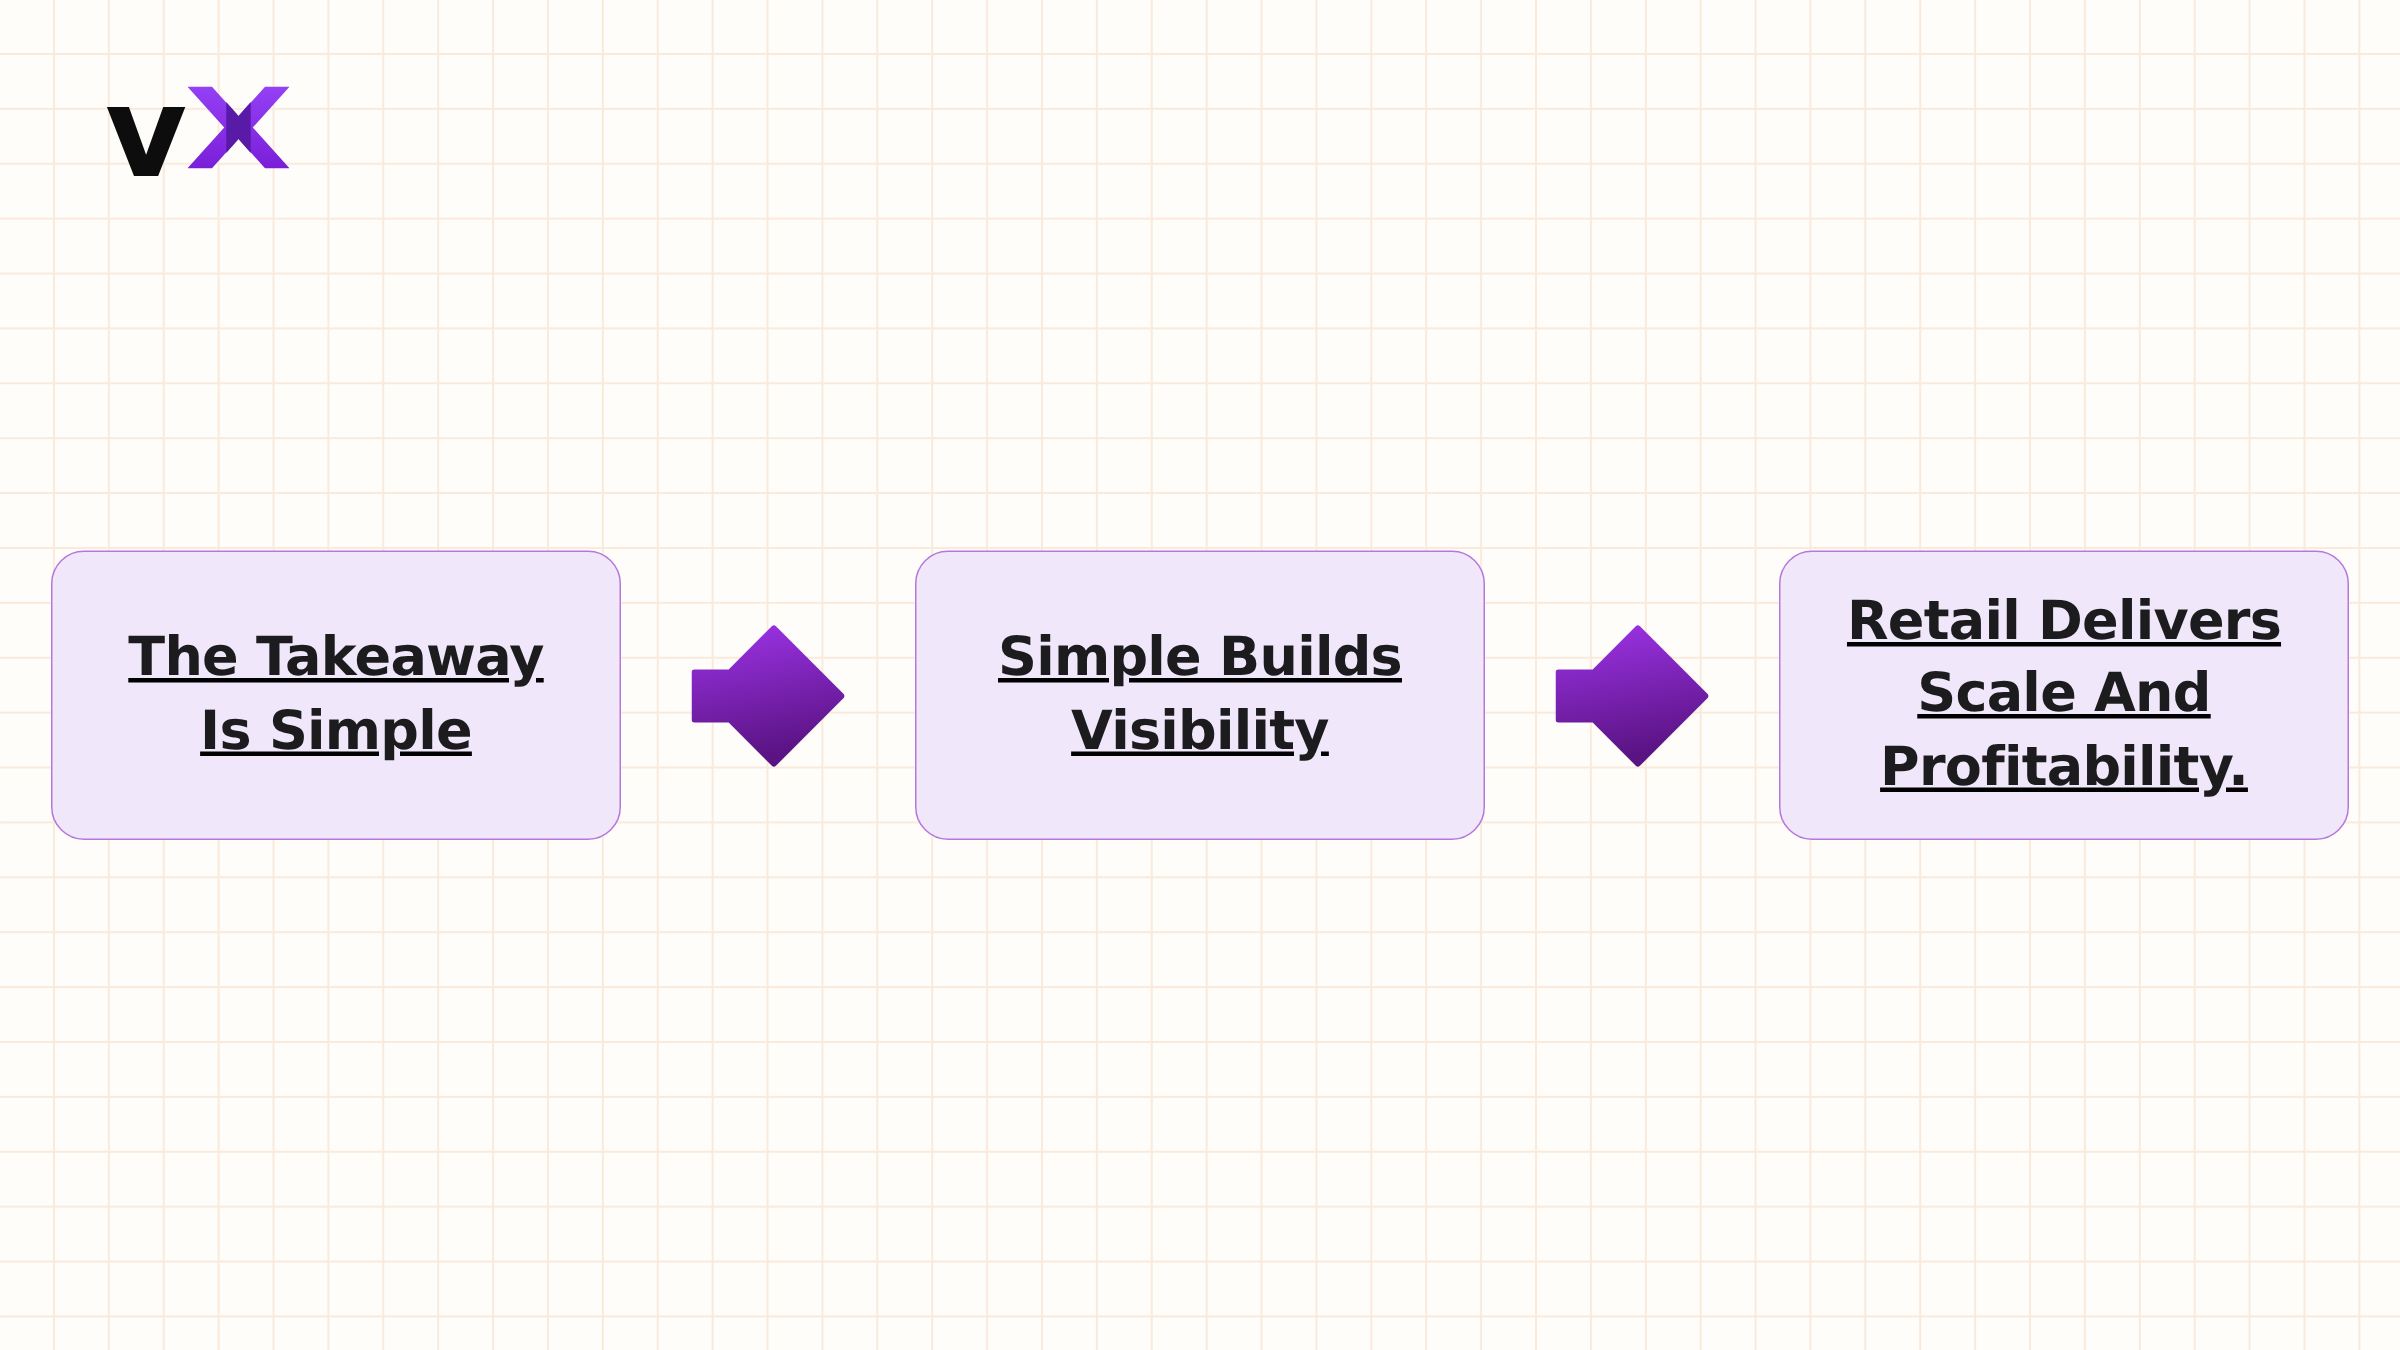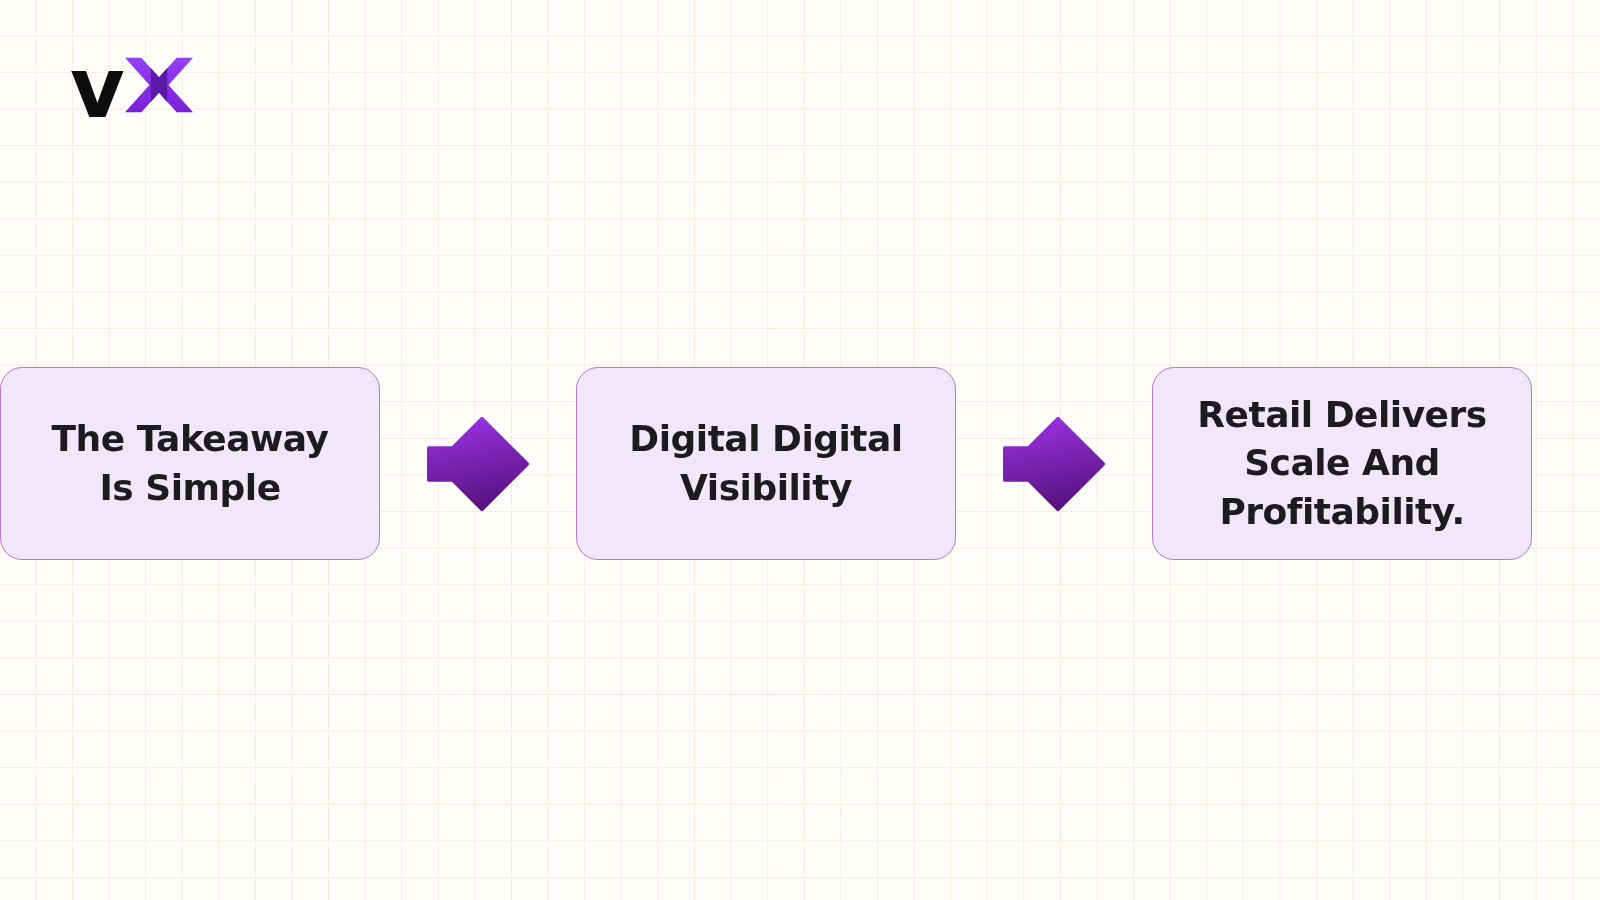--- a/index.html
+++ b/index.html
@@ -41,22 +41,24 @@
     display: inline-block;
   }
 
   
   .flow {
     position: absolute;
     top: 367px;
     left: 0;
     width: 100%;
     display: flex;
+    justify-content: center;
     align-items: center;
     gap: 47px;
+    text-decoration: underline;
   }
   .step {
     width: 380px;
     height: 193px;
     box-sizing: border-box;
     background: #f1e7fb;
     border: 1.5px solid #b878da;
     border-radius: 22px;
     display: flex;
     align-items: center;
@@ -117,21 +119,21 @@
   <div class="step">
     <div class="step-label">The Takeaway
 Is Simple</div>
   </div>
 
   <svg class="arrow-icon" viewBox="0 0 104 100">
     <polygon points="2,34 26,34 56,4 102,50 56,96 26,66 2,66" fill="url(#arrowGrad)" stroke="url(#arrowGrad)" stroke-width="4" stroke-linejoin="round"></polygon>
   </svg>
 
   <div class="step">
-    <div class="step-label">Digital Digital
+    <div class="step-label">Simple Builds
 Visibility</div>
   </div>
 
   <svg class="arrow-icon" viewBox="0 0 104 100">
     <polygon points="2,34 26,34 56,4 102,50 56,96 26,66 2,66" fill="url(#arrowGrad)" stroke="url(#arrowGrad)" stroke-width="4" stroke-linejoin="round"></polygon>
   </svg>
 
   <div class="step">
     <div class="step-label">Retail Delivers
 Scale And

